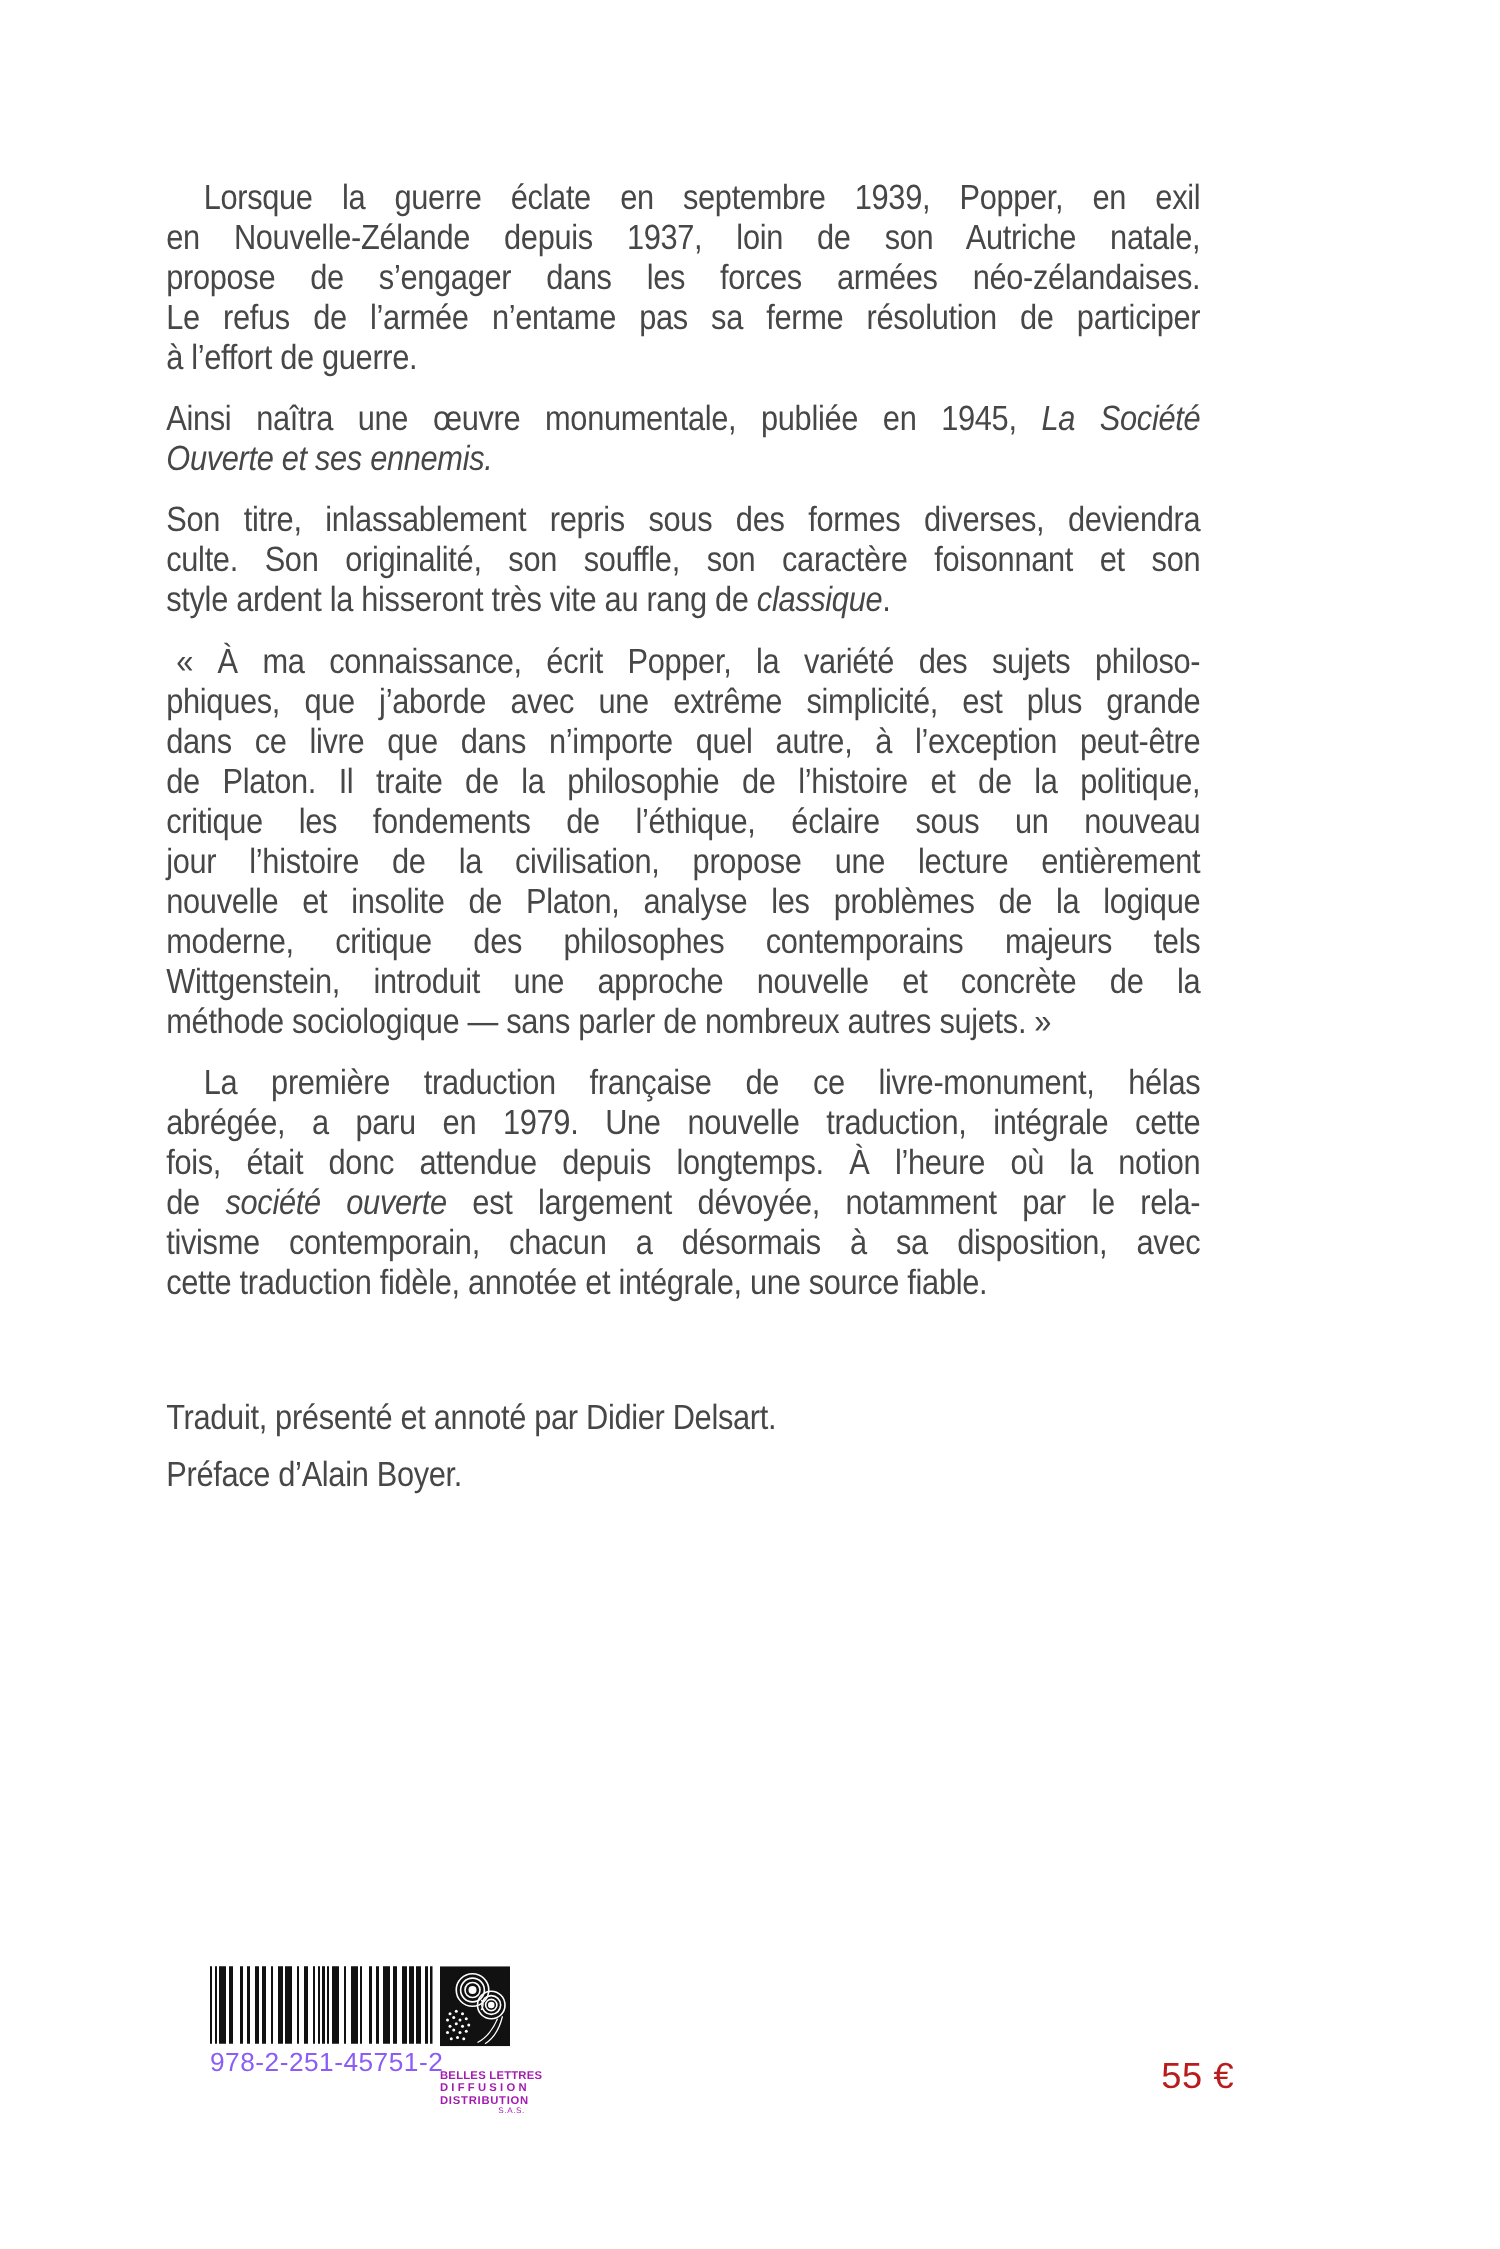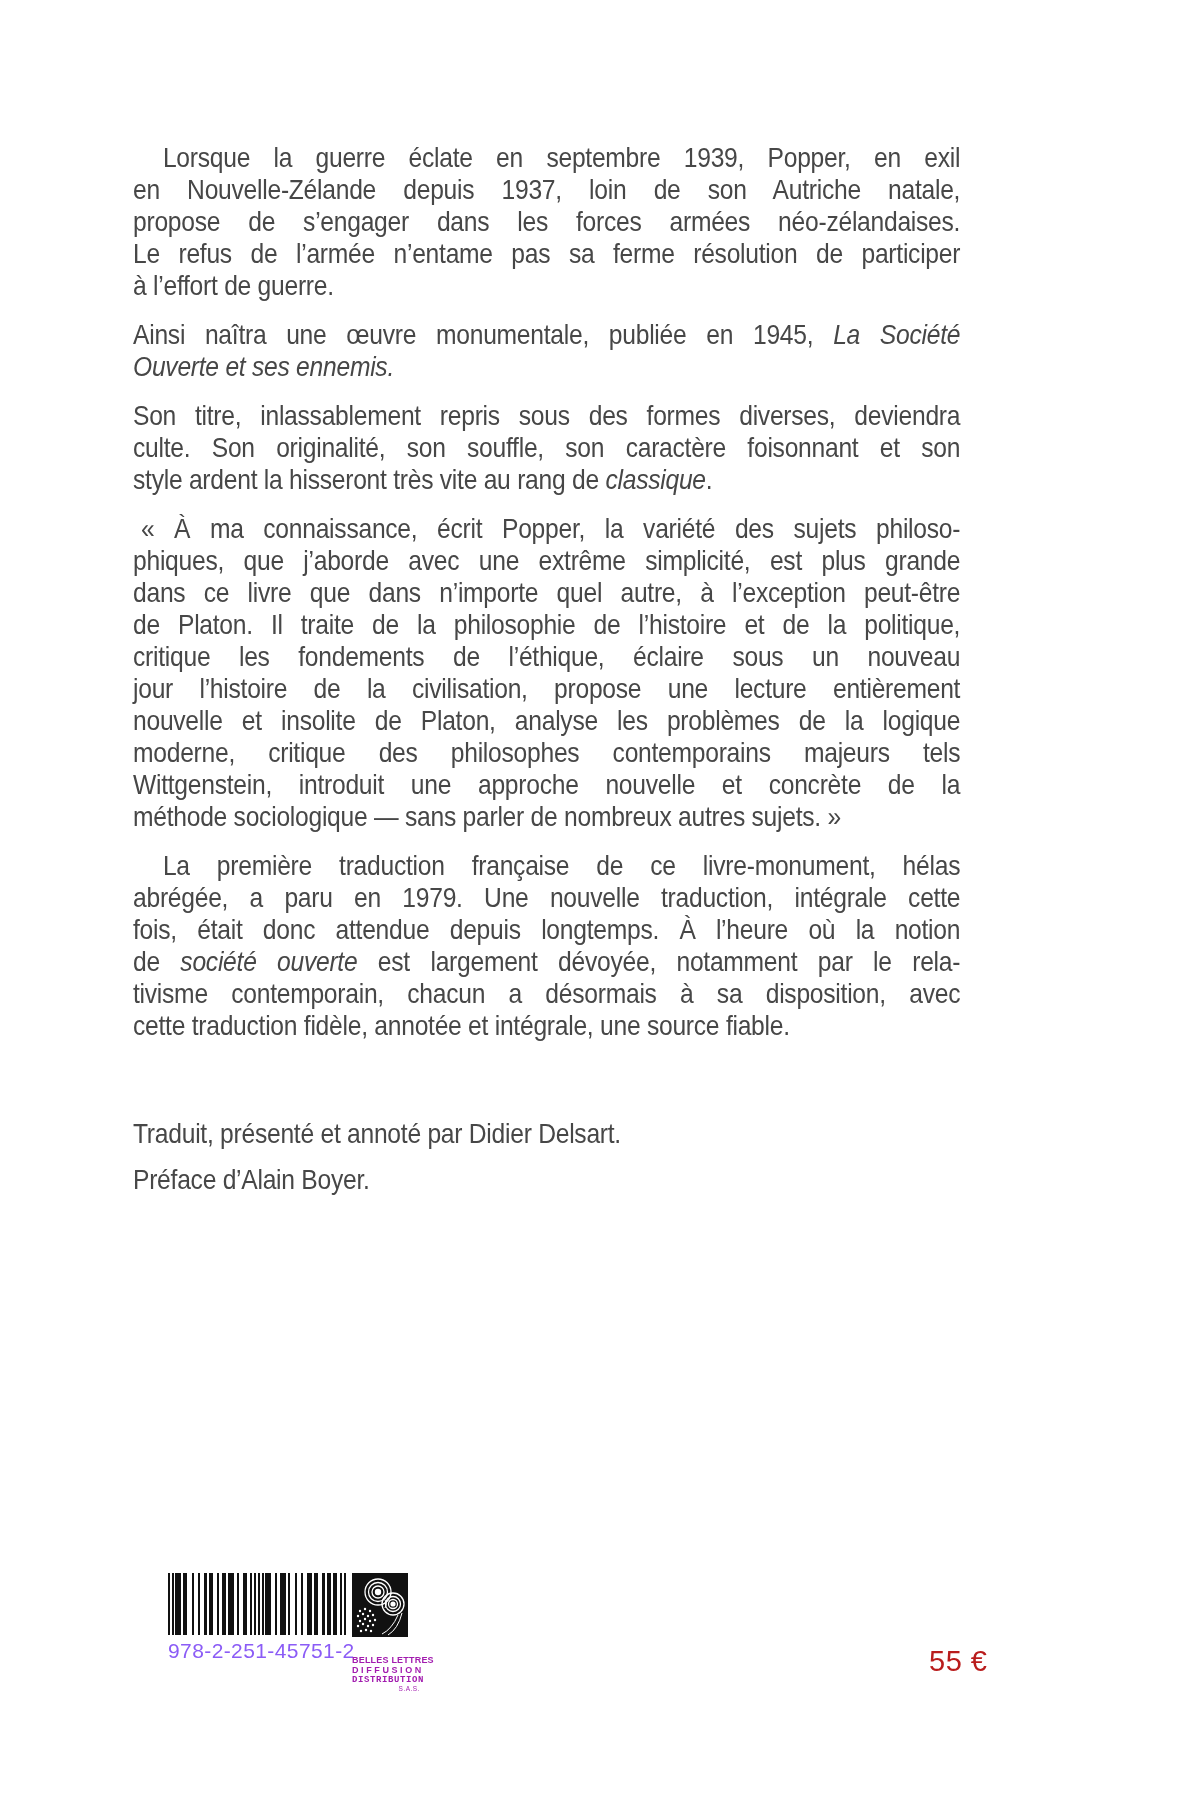--- a/index.html
+++ b/index.html
@@ -60,21 +60,21 @@
     letter-spacing: 0.4px;
     color: #8b5cf6;
     white-space: nowrap;
   }
 
   .publisher-group { position: absolute; left: 352px; top: 1573px; width: 68px; }
   .publisher-logo { display: block; }
   .publisher-lines { margin-top: 18px; color: #a21caf; font-weight: bold; }
   .pub-line1 { font-size: 9px; letter-spacing: 0.2px; line-height: 10px; white-space: nowrap; }
   .pub-line2 { font-size: 9px; letter-spacing: 2.6px; line-height: 10px; white-space: nowrap; }
-  .pub-line3 { font-size: 9px; letter-spacing: 0.6px; line-height: 10px; white-space: nowrap; font-family: Liberation Mono, monospace; }
+  .pub-line3 { font-size: 9px; letter-spacing: 0.6px; line-height: 10px; white-space: nowrap; }
   .pub-line4 { font-size: 6.5px; letter-spacing: 0.5px; line-height: 8px; text-align: right; font-weight: normal; }
 
   .price {
     position: absolute;
     left: 929px;
     top: 1645px;
     font-size: 29px;
     letter-spacing: 0.5px;
     color: #b91c1c;
   }

